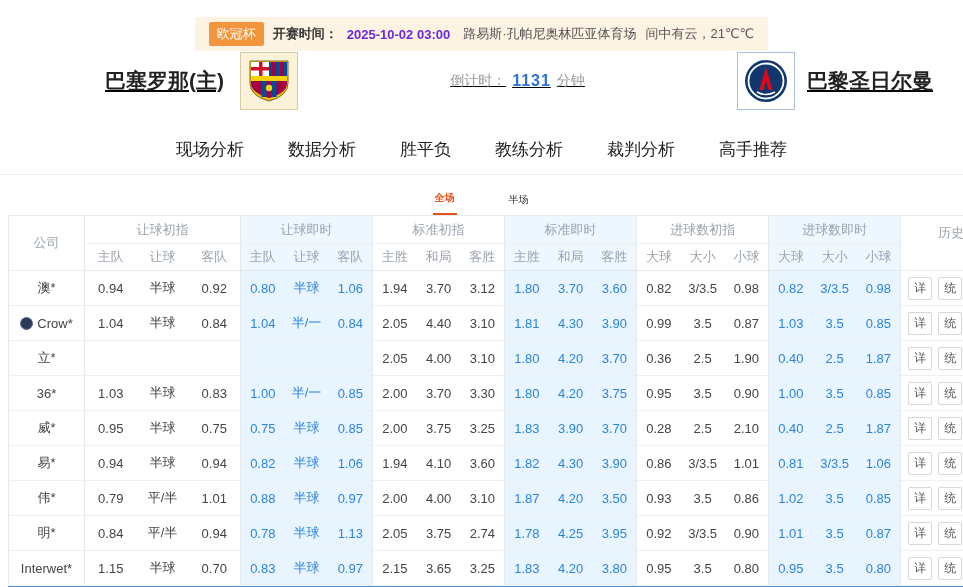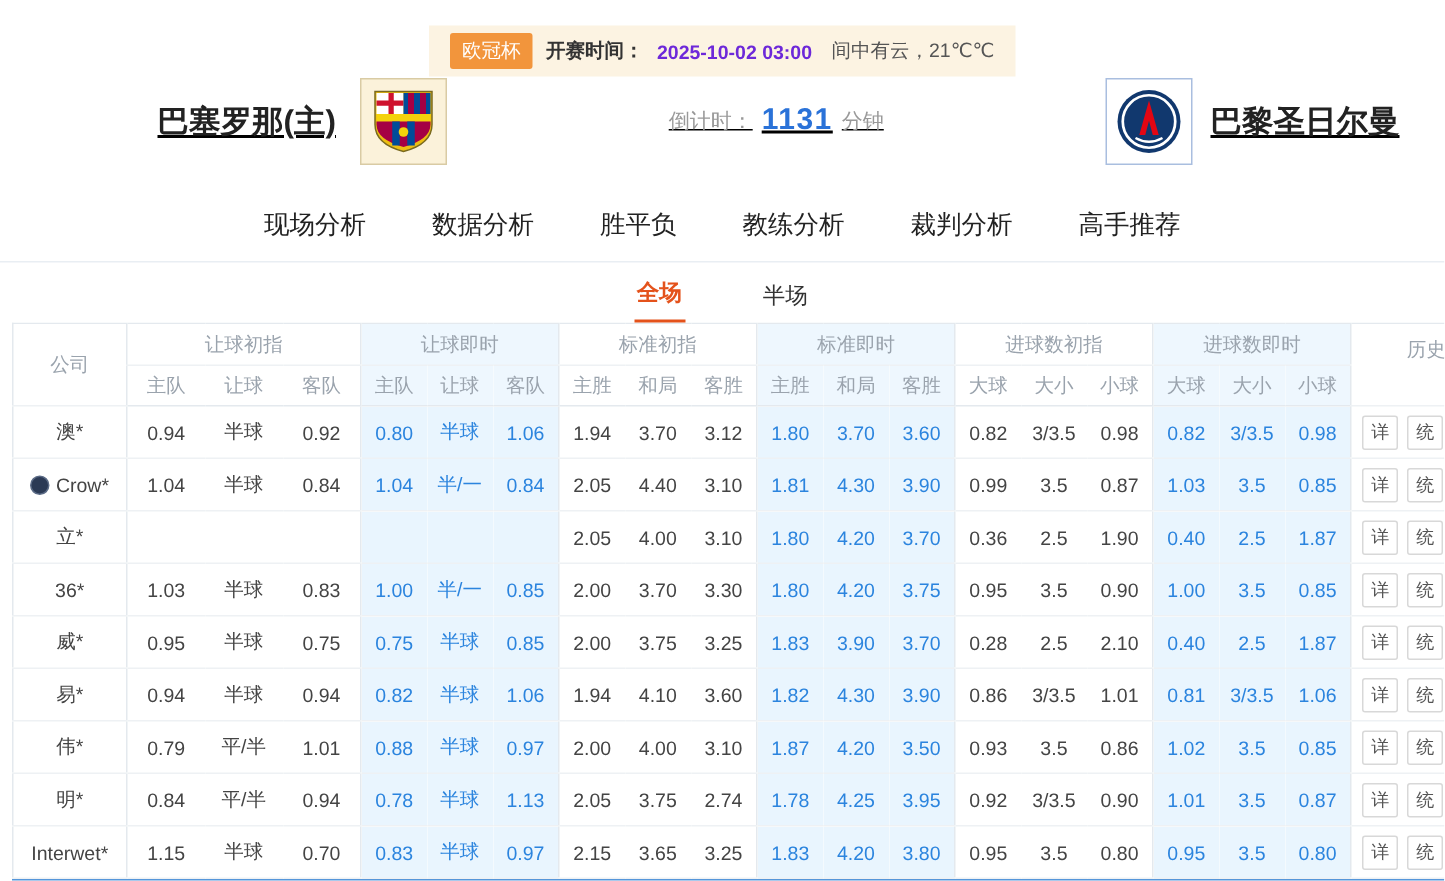--- a/index.html
+++ b/index.html
@@ -16,31 +16,31 @@
 
   
   .match-header { height:89px; display:flex; align-items:center; background:#fff;text-decoration:underline; }
   .team-name { font-size:21px; font-weight:bold; color:#222; white-space:nowrap; }
   .home-name { margin-left:105px; }
   .crest-box { width:58px; height:58px; display:flex; align-items:center; justify-content:center; }
   .crest-home { background:#fbf2da; border:1px solid #d9cba4; margin-left:16px; }
   .crest-away { background:#fff; border:1px solid #a9bedf; margin-right:12px; }
   .countdown { flex:1; display:flex; align-items:center; justify-content:center; gap:6px;
     font-size:14px; color:#999; }
-  .cd-val { font-size:20px; font-weight:bold; color:#2a72d8; letter-spacing:1px; }
+  .cd-val { font-size:16px; font-weight:bold; color:#2a72d8; letter-spacing:1px; }
 
   
   .nav { height:50px; display:flex; align-items:center; justify-content:center; gap:44px;
     border-bottom:1px solid #e9eef3; font-size:17px; color:#222; background:#fff; }
   .nav-tab { cursor:pointer; }
   .nav-tab.active { background:#e4521b; color:#fff; padding:7px 18px; border-radius:17px; }
 
   
   .subtabs { height:40px; display:flex; align-items:flex-end; justify-content:center; gap:50px;
-    font-size:15px; color:#333; }
+    font-size:10px; color:#333; }
   .subtab { cursor:pointer; padding:6px 2px 8px; }
   .subtab.active { color:#e4521b; font-weight:bold; border-bottom:2px solid #e4521b; }
 
   
   .table-wrap { margin-left:8px; width:955px; overflow:hidden; }
   table { table-layout:fixed; width:992px; border-collapse:collapse; font-size:13px;
     border-top:1px solid #e4e9ee; border-left:1px solid #e4e9ee; }
   th,td { text-align:center; overflow:hidden; white-space:nowrap; }
   thead th { color:#9aa3ad; font-weight:normal; border-bottom:1px solid #eef1f4; }
   thead tr.group-row th { height:28px; }
@@ -61,20 +61,21 @@
 </head>
 <body>
 
 <div>
 
   <div class="topbar">
     <div class="topbar-inner">
       <span class="badge">欧冠杯</span>
       <span class="kick-label">开赛时间：</span>
       <span class="kick-time">2025-10-02 03:00</span>
+      <span>路易斯·孔帕尼奥林匹亚体育场</span>
       <span>间中有云，21℃℃</span>
     </div>
   </div>
 
   <div class="match-header">
     <div class="team-name home-name">巴塞罗那(主)</div>
     <div class="crest-box crest-home">
       <svg width="40" height="42" viewBox="0 0 40 42">
         <path d="M1 1 h38 v22 q0 13 -19 18 q-19 -5 -19 -18 z" fill="#edbf12" stroke="#7a6a1f" stroke-width="1"></path>
         <rect x="2" y="2" width="18" height="14" fill="#ffffff"></rect>

